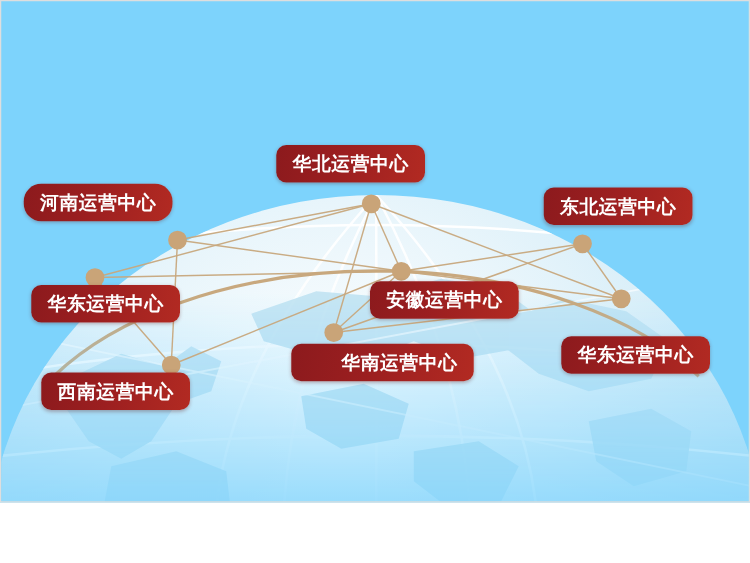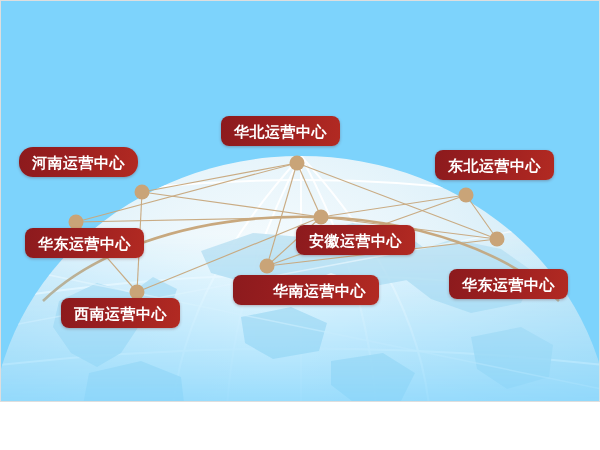--- a/index.html
+++ b/index.html
@@ -178,18 +178,18 @@
       </div>
       <div class="badge" style="left: 295px; top: 224px;">
         <span>安徽运营中心</span>
       </div>
       <div class="badge" style="left: 448px; top: 248px; margin-top: 20px;">
         <span>华东运营中心</span>
       </div>
       <div class="badge" style="left: 232px; top: 274px; padding-left: 40px;">
         <span>华南运营中心</span>
       </div>
-      <div class="badge" style="left: 60px; top: 297px;">
+      <div class="badge" style="left: 32px; top: 297px;">
         <span>西南运营中心</span>
       </div>
     </div>
 
 </div>
 
 </body></html>

